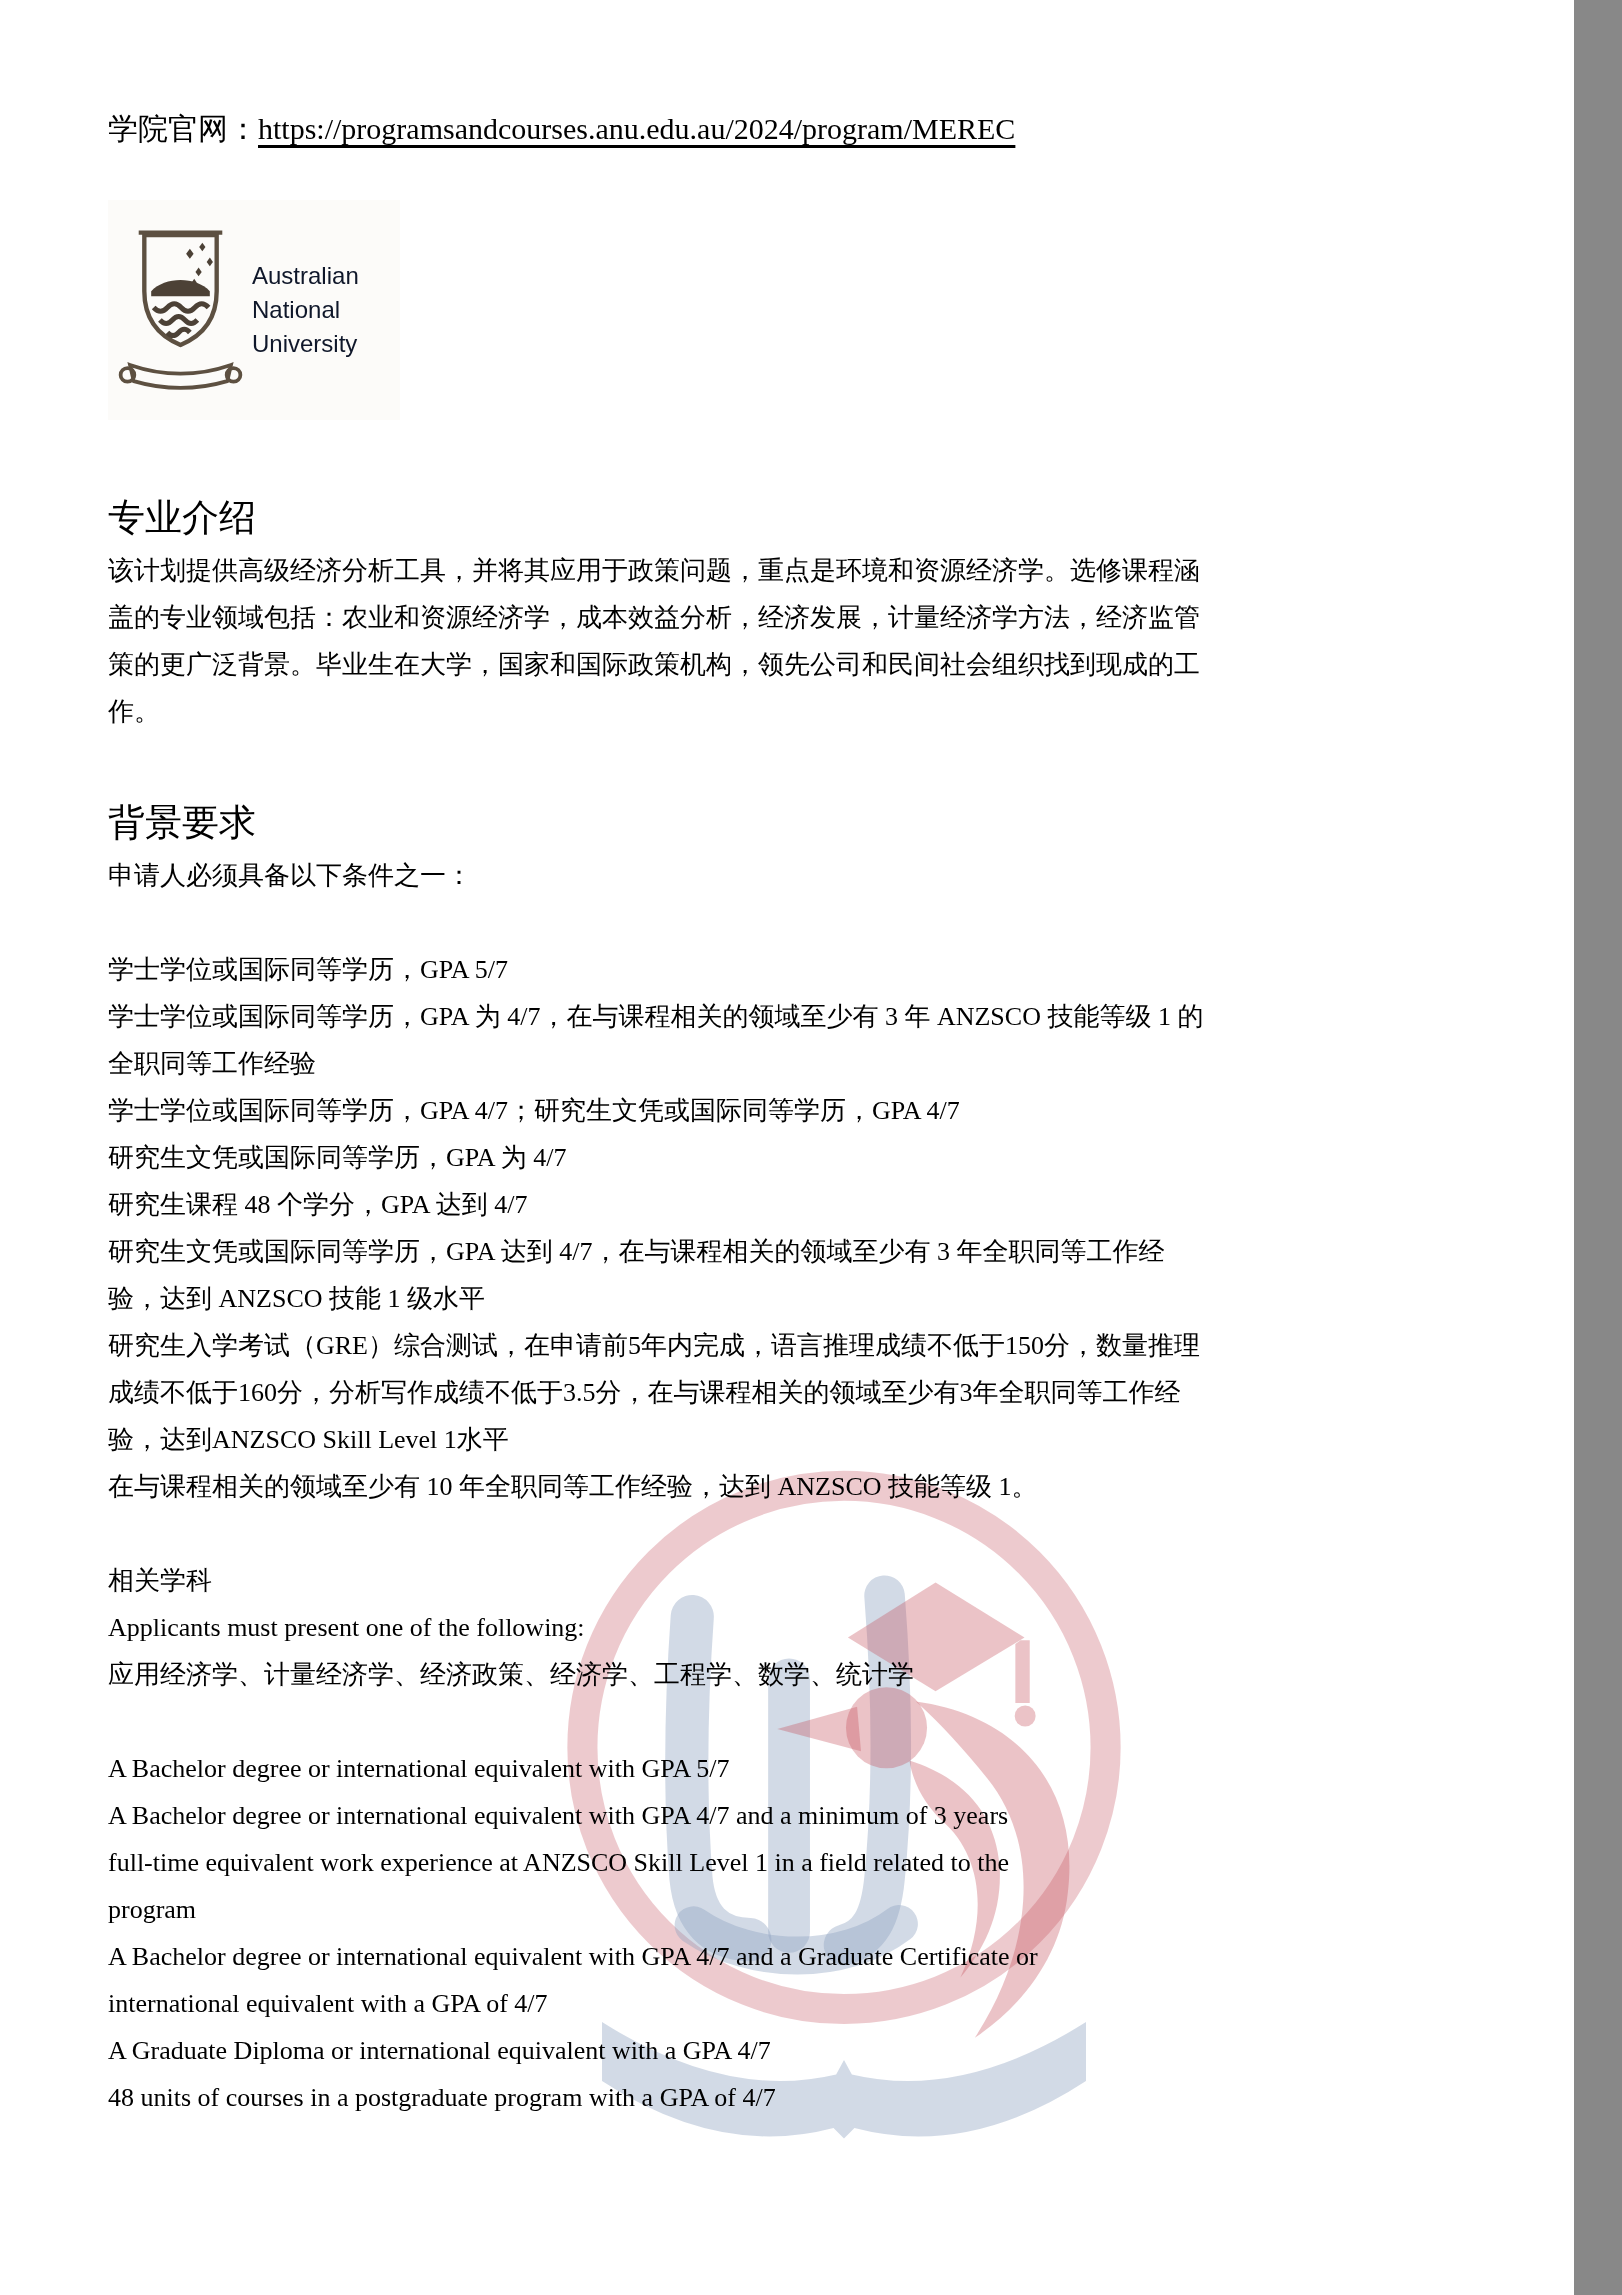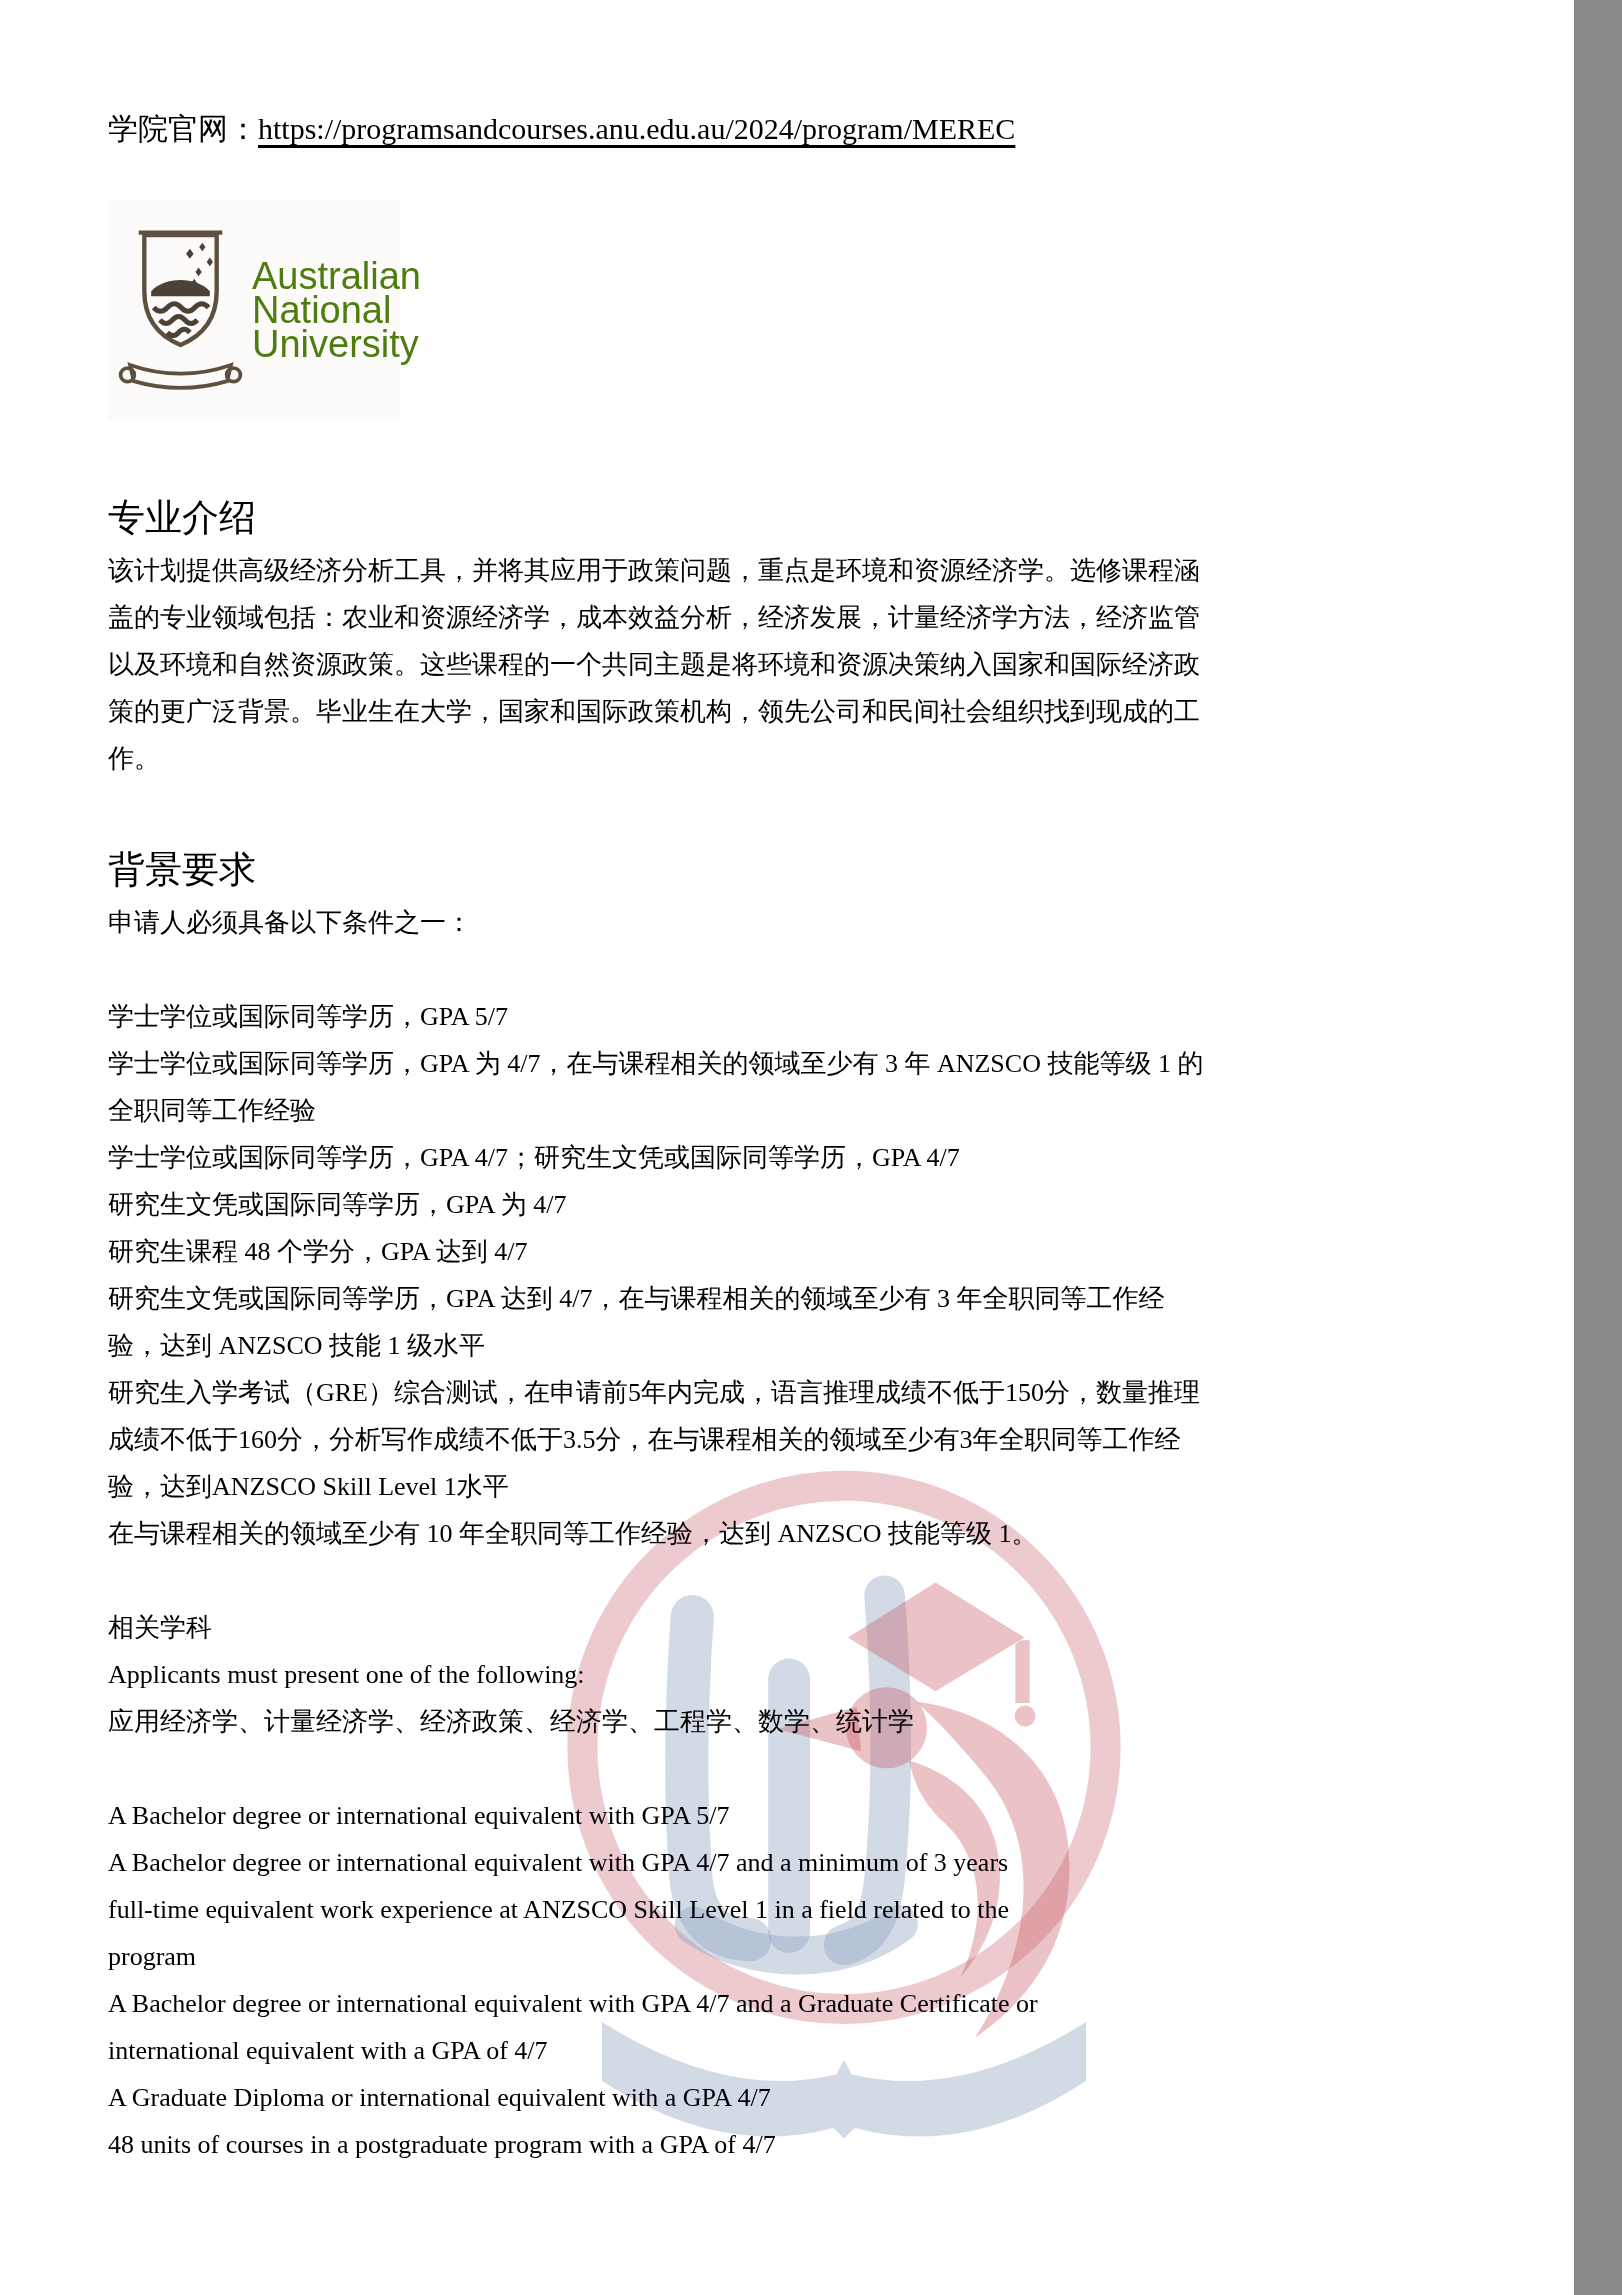--- a/index.html
+++ b/index.html
@@ -38,22 +38,22 @@
     width:292px;height:220px;
     background:#fcfbf9;
     display:flex;align-items:center;
     box-sizing:border-box;
     padding:9.2px 6.5px;
     gap:6.5px;
   }
   .crest{flex:0 0 auto;}
   .logo-text{
     font-family:"Liberation Sans","DejaVu Sans",sans-serif;
-    font-size:38px;line-height:34px;
-    color:#4d7c0f;
+    font-size:24px;line-height:34px;
+    color:#0f172a;
     letter-spacing:0px;
   }
   
   h2.sec{
     margin:0;font-size:37px;font-weight:normal;
     height:59px;line-height:59px;
     white-space:pre;
   }
   #intro-heading{margin-top:68px;}
   #req-heading{margin-top:58px;}
@@ -136,21 +136,20 @@
         <div>Australian</div>
         <div>National</div>
         <div>University</div>
       </div>
     </div>
 
     <h2 class="sec" id="intro-heading">专业介绍</h2>
     <div class="lines">
         <div class="line">该计划提供高级经济分析工具，并将其应用于政策问题，重点是环境和资源经济学。选修课程涵</div>
         <div class="line">盖的专业领域包括：农业和资源经济学，成本效益分析，经济发展，计量经济学方法，经济监管</div>
-        <div class="line">以及环境和自然资源政策。这些课程的一个共同主题是将环境和资源决策纳入国家和国际经济政</div>
         <div class="line">策的更广泛背景。毕业生在大学，国家和国际政策机构，领先公司和民间社会组织找到现成的工</div>
         <div class="line">作。</div>
       </div>
 
     <h2 class="sec" id="req-heading">背景要求</h2>
     <div class="lines">
         <div class="line">申请人必须具备以下条件之一：</div>
         <div class="line">&nbsp;</div>
         <div class="line">学士学位或国际同等学历，GPA 5/7</div>
         <div class="line">学士学位或国际同等学历，GPA 为 4/7，在与课程相关的领域至少有 3 年 ANZSCO 技能等级 1 的</div>

